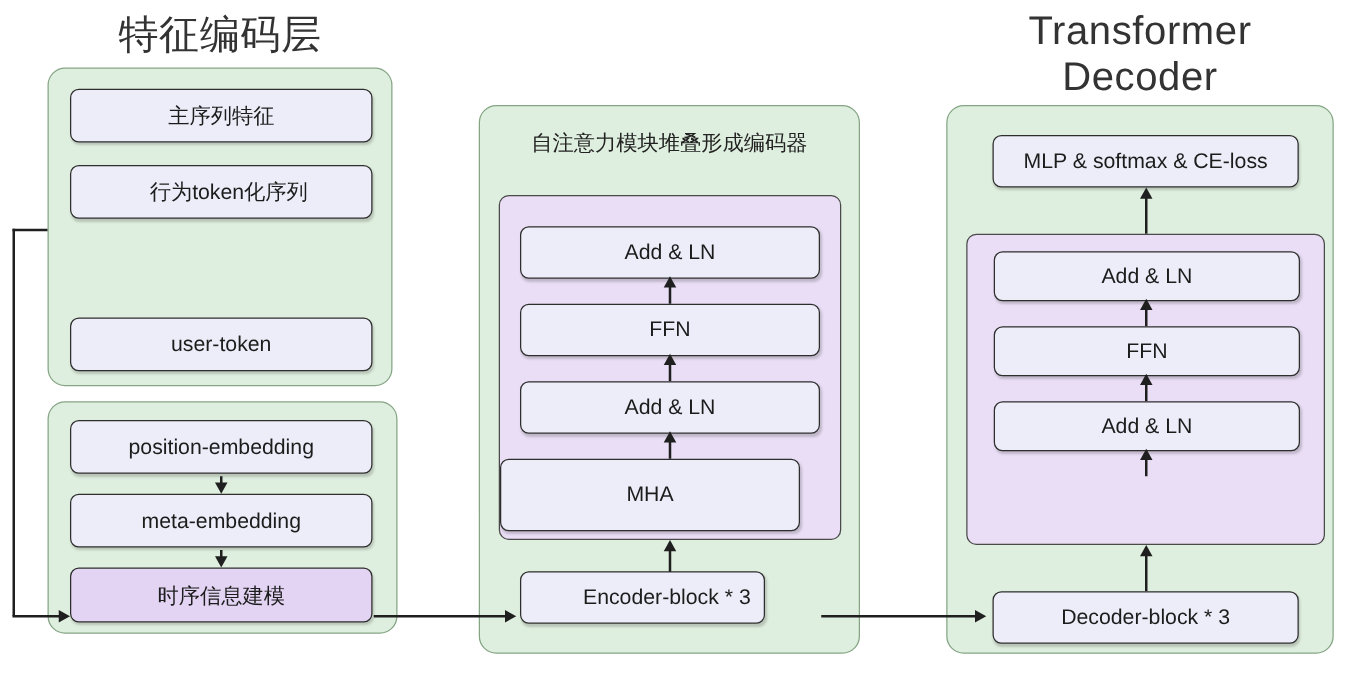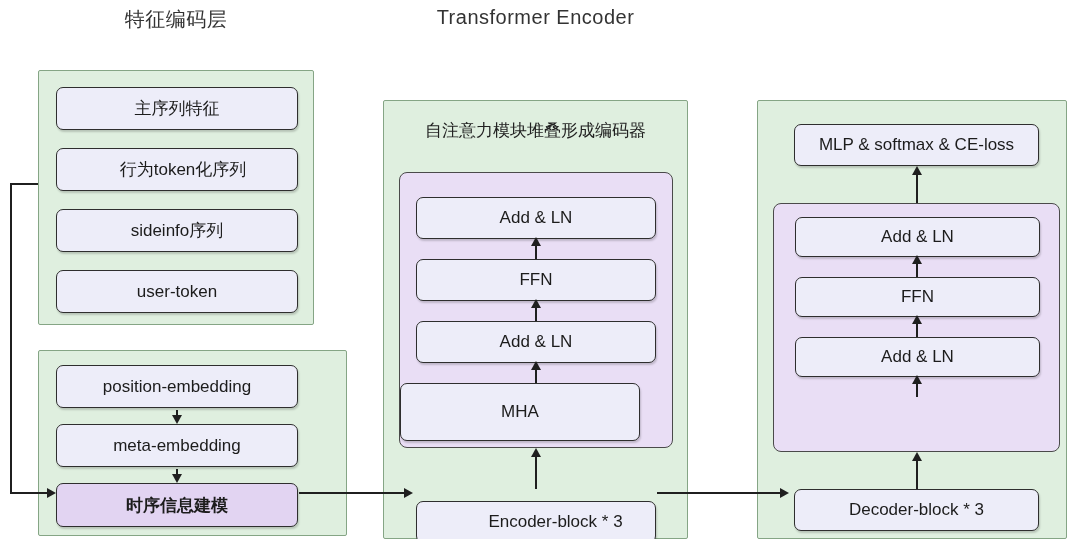--- a/index.html
+++ b/index.html
@@ -1,27 +1,27 @@
 <!DOCTYPE html>
 <html style="--panel-green-fill: #dfefdf; --panel-green-border: #85a585; --node-fill: #ededf9; --node-border: #2e2e2e; --purple-panel-fill: #e9def5; --purple-panel-border: #4a4a4a; --purple-node-fill: #e2d4f2; --arrow-color: #1f1f1f; --heading-color: #333333;"><head>
 <meta charset="utf-8">
 <style>
   html,body{margin:0;padding:0;background:#ffffff;}
   body{font-family:"Liberation Sans","DejaVu Sans",sans-serif;}
   .canvas{position:relative;width:1080px;height:539px;background:#ffffff;overflow:hidden;}
 
-  .heading{position:absolute;text-align:center;font-size:20px;font-weight:500;color:var(--heading-color,#333);letter-spacing:.5px;}
+  .heading{position:absolute;text-align:center;font-size:32px;font-weight:500;color:var(--heading-color,#333);letter-spacing:.5px;}
 
-  .panel{position:absolute;background:var(--panel-green-fill,#dfefdf);border:1.5px solid var(--panel-green-border,#85a585);border-radius:2px;box-sizing:border-box;margin-top:16px;}
+  .panel{position:absolute;background:var(--panel-green-fill,#dfefdf);border:1.5px solid var(--panel-green-border,#85a585);border-radius:14px;box-sizing:border-box;}
   .purple-panel{position:absolute;background:var(--purple-panel-fill,#e9def5);border:1.5px solid var(--purple-panel-border,#4a4a4a);border-radius:8px;box-sizing:border-box;text-decoration:underline;}
 
   .node{position:absolute;background:var(--node-fill,#ededf9);border:1.6px solid var(--node-border,#2e2e2e);border-radius:7px;box-sizing:border-box;
         display:flex;align-items:center;justify-content:center;font-size:17px;color:#1c1c1c;
         box-shadow:1px 2px 2px rgba(0,0,0,.18);white-space:nowrap;}
-  .node.purple{background:var(--purple-node-fill,#e2d4f2);font-weight:bold;}
+  .node.purple{background:var(--purple-node-fill,#e2d4f2);}
 
   .panel-caption{position:absolute;left:0;width:100%;text-align:center;font-size:17px;color:#222;}
 
   
   .vline{position:absolute;width:2px;background:var(--arrow-color,#1f1f1f);}
   .vline.head-up::before{content:"";position:absolute;top:-8px;left:-4px;
         border-left:5px solid transparent;border-right:5px solid transparent;
         border-bottom:9px solid var(--arrow-color,#1f1f1f);}
   .vline.head-down::after{content:"";position:absolute;bottom:-8px;left:-4px;
         border-left:5px solid transparent;border-right:5px solid transparent;
@@ -33,50 +33,49 @@
 
   .watermark{position:absolute;font-size:20px;font-weight:bold;color:#ffffff;letter-spacing:1px;z-index:10;
         text-shadow:-1px -1px 0 #5a5a5a,1px -1px 0 #5a5a5a,-1px 1px 0 #5a5a5a,1px 1px 0 #5a5a5a,2px 2px 2px rgba(0,0,0,.35);}
 </style>
 </head>
 <body>
 
 <div class="canvas">
 
   <div class="heading" style="left:38px;top:6px;width:276px;">特征编码层</div>
-  <div class="heading" style="left:383px;top:6px;width:305px;">Transformer Encoder</div>
+  <div class="heading" style="left:757px;top:6px;width:310px;">Transformer Decoder</div>
 
   <div class="panel" style="left:38px;top:54px;width:276px;height:255px;">
     <div class="node" style="left:17px;top:16px;width:242px;height:43px;">主序列特征</div>
     <div class="node" style="left:17px;top:77px;width:242px;height:43px;padding-left:12px;">行为token化序列</div>
-    <div class="node" style="left:17px;top:138px;width:242px;height:43px;">sideinfo序列</div>
     <div class="node" style="left:17px;top:199px;width:242px;height:43px;">user-token</div>
   </div>
 
-  <div class="panel" style="left:38px;top:334px;width:309px;height:186px;padding-left:14px;">
+  <div class="panel" style="left:38px;top:321px;width:280px;height:186px;padding-left:14px;">
     <div class="node" style="left:17px;top:14px;width:242px;height:43px;">position-embedding</div>
     <div class="vline head-down" style="left:137px;top:59px;height:6px;"></div>
     <div class="node" style="left:17px;top:73px;width:242px;height:43px;">meta-embedding</div>
     <div class="vline head-down" style="left:137px;top:118px;height:6px;"></div>
     <div class="node purple" style="left:17px;top:132px;width:242px;height:44px;">时序信息建模</div>
   </div>
 
   <div class="panel" style="left:383px;top:84px;width:305px;height:439px;">
     <div class="panel-caption" style="top:18px;">自注意力模块堆叠形成编码器</div>
     <div class="purple-panel" style="left:15px;top:71px;width:274px;height:276px;">
       <div class="node" style="left:16px;top:24px;width:240px;height:42px;">Add &amp; LN</div>
       <div class="vline head-up" style="left:135px;top:72px;height:14px;"></div>
       <div class="node" style="left:16px;top:86px;width:240px;height:42px;">FFN</div>
       <div class="vline head-up" style="left:135px;top:134px;height:14px;"></div>
       <div class="node" style="left:16px;top:148px;width:240px;height:42px;">Add &amp; LN</div>
       <div class="vline head-up" style="left:135px;top:196px;height:14px;"></div>
       <div class="node" style="left:0;top:210px;width:240px;height:58px;">MHA</div>
     </div>
     <div class="vline head-up" style="left:151px;top:355px;height:33px;"></div>
-    <div class="node" style="left:32px;top:400px;width:240px;height:42px;padding-left:39px;">Encoder-block * 3</div>
+    <div class="node" style="left:32px;top:372px;width:196px;height:42px;padding-left:39px;">Encoder-block * 3</div>
   </div>
 
   <div class="panel" style="left:757px;top:84px;width:310px;height:439px;">
     <div class="node" style="left:36px;top:23px;width:245px;height:42px;">MLP &amp; softmax &amp; CE-loss</div>
     <div class="vline head-up" style="left:158px;top:73px;height:29px;"></div>
     <div class="purple-panel" style="left:15px;top:102px;width:287px;height:249px;">
       <div class="node" style="left:21px;top:13px;width:245px;height:40px;">Add &amp; LN</div>
       <div class="vline head-up" style="left:142px;top:59px;height:14px;"></div>
       <div class="node" style="left:21px;top:73px;width:245px;height:40px;">FFN</div>
       <div class="vline head-up" style="left:142px;top:119px;height:14px;"></div>

